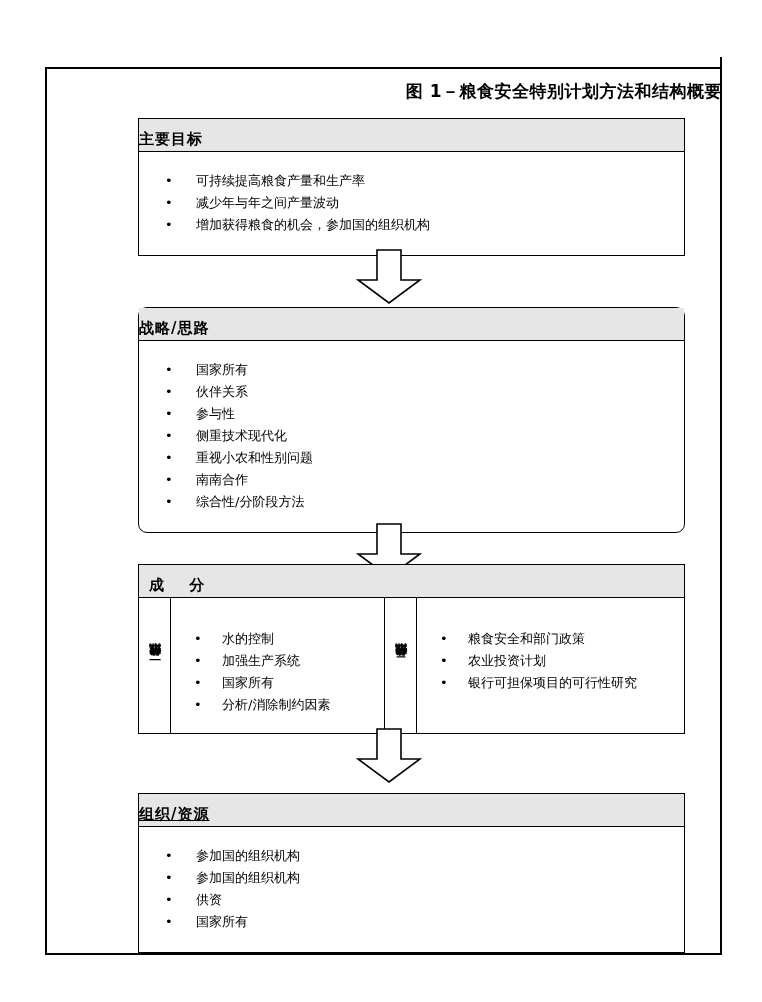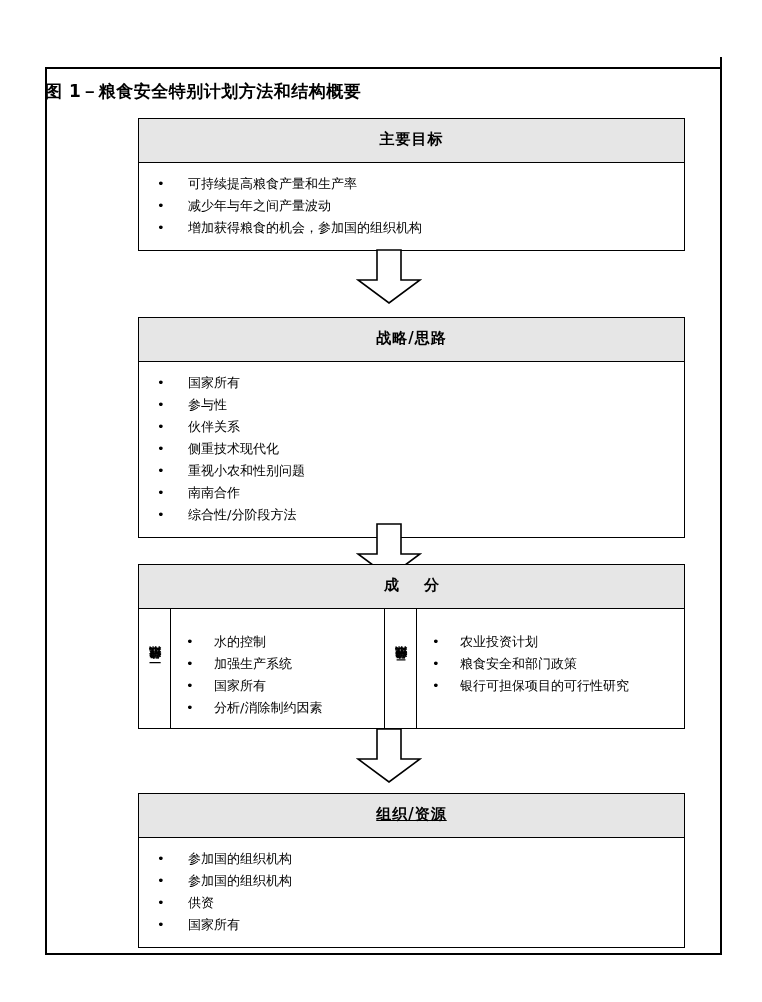--- a/index.html
+++ b/index.html
@@ -34,58 +34,58 @@
     height: 12px;
     background: #000000;
   }
 
   
   #figure-title {
     position: absolute;
     left: 45px;
     top: 80px;
     width: 677px;
-    text-align: left;
+    text-align: right;
     font-size: 17px;
     font-weight: bold;
     letter-spacing: 0.5px;
     line-height: 22px;
   }
 
   
   .flow-box {
     position: absolute;
     left: 138px;
     width: 547px;
     border: 1.5px solid #000000;
     box-sizing: border-box;
     background: #ffffff;
   }
   .box-header {
     background: #e6e6e6;
     border-bottom: 1.5px solid #000000;
-    text-align: center;
+    text-align: left;
     font-weight: bold;
     font-size: 15px;
-    padding: 11px 0 13px 0;
+    padding: 11px 0 2px 0;
     letter-spacing: 1px;
   }
   .box-header.underlined span.hd-text {
     text-decoration: underline;
   }
   .box-header.spaced span.hd-text {
     letter-spacing: 10px;
     padding-left: 10px;
   }
   .box-body {
     padding: 7px 0 8px 0;
   }
   ul.bullets {
     list-style: none;
-    margin: 3px;
+    margin: 11px;
     padding: 0;
   }
   ul.bullets li {
     position: relative;
     font-size: 13px;
     line-height: 22px;
     padding-left: 46px;
     white-space: nowrap;
   }
   ul.bullets li::before {
@@ -162,29 +162,29 @@
     </ul>
   </div>
 </div>
 
 <div class="flow-arrow" style="top:249px;">
   <svg width="66" height="56" viewBox="0 0 66 56" xmlns="http://www.w3.org/2000/svg">
     <polygon points="21,1 45,1 45,31 64,31 33,54 2,31 21,31" fill="#ffffff" stroke="#000000" stroke-width="1.6" stroke-linejoin="miter"></polygon>
   </svg>
 </div>
 
-<div class="flow-box" id="box-strategy" style="top:317px;">
+<div class="flow-box" id="box-strategy" style="top:307px;border-radius:9px;">
   <div class="box-header">
     <span class="hd-text">战略/思路</span>
   </div>
   <div class="box-body">
     <ul class="bullets">
       <li>国家所有</li>
+      <li>伙伴关系</li>
       <li>参与性</li>
-      <li>伙伴关系</li>
       <li>侧重技术现代化</li>
       <li>重视小农和性别问题</li>
       <li>南南合作</li>
       <li>综合性/分阶段方法</li>
     </ul>
   </div>
 </div>
 
 <div class="flow-arrow" style="top:523px;">
   <svg width="66" height="56" viewBox="0 0 66 56" xmlns="http://www.w3.org/2000/svg">
@@ -208,22 +208,22 @@
         <li>国家所有</li>
         <li>分析/消除制约因素</li>
       </ul>
     </div>
 
     <div class="comp-label-cell second">
       <span class="vert-label">组成部分二</span>
     </div>
     <div class="comp-content-cell">
       <ul class="bullets">
+        <li>粮食安全和部门政策</li>
         <li>农业投资计划</li>
-        <li>粮食安全和部门政策</li>
         <li>银行可担保项目的可行性研究</li>
       </ul>
     </div>
 
   </div>
 </div>
 
 <div class="flow-arrow" style="top:728px;">
   <svg width="66" height="56" viewBox="0 0 66 56" xmlns="http://www.w3.org/2000/svg">
     <polygon points="21,1 45,1 45,31 64,31 33,54 2,31 21,31" fill="#ffffff" stroke="#000000" stroke-width="1.6" stroke-linejoin="miter"></polygon>

